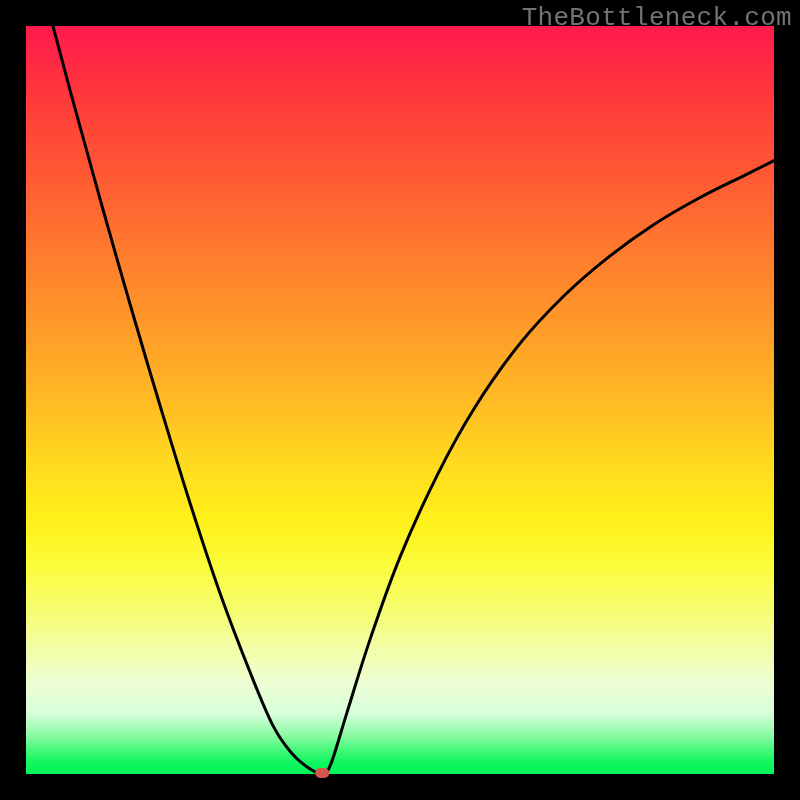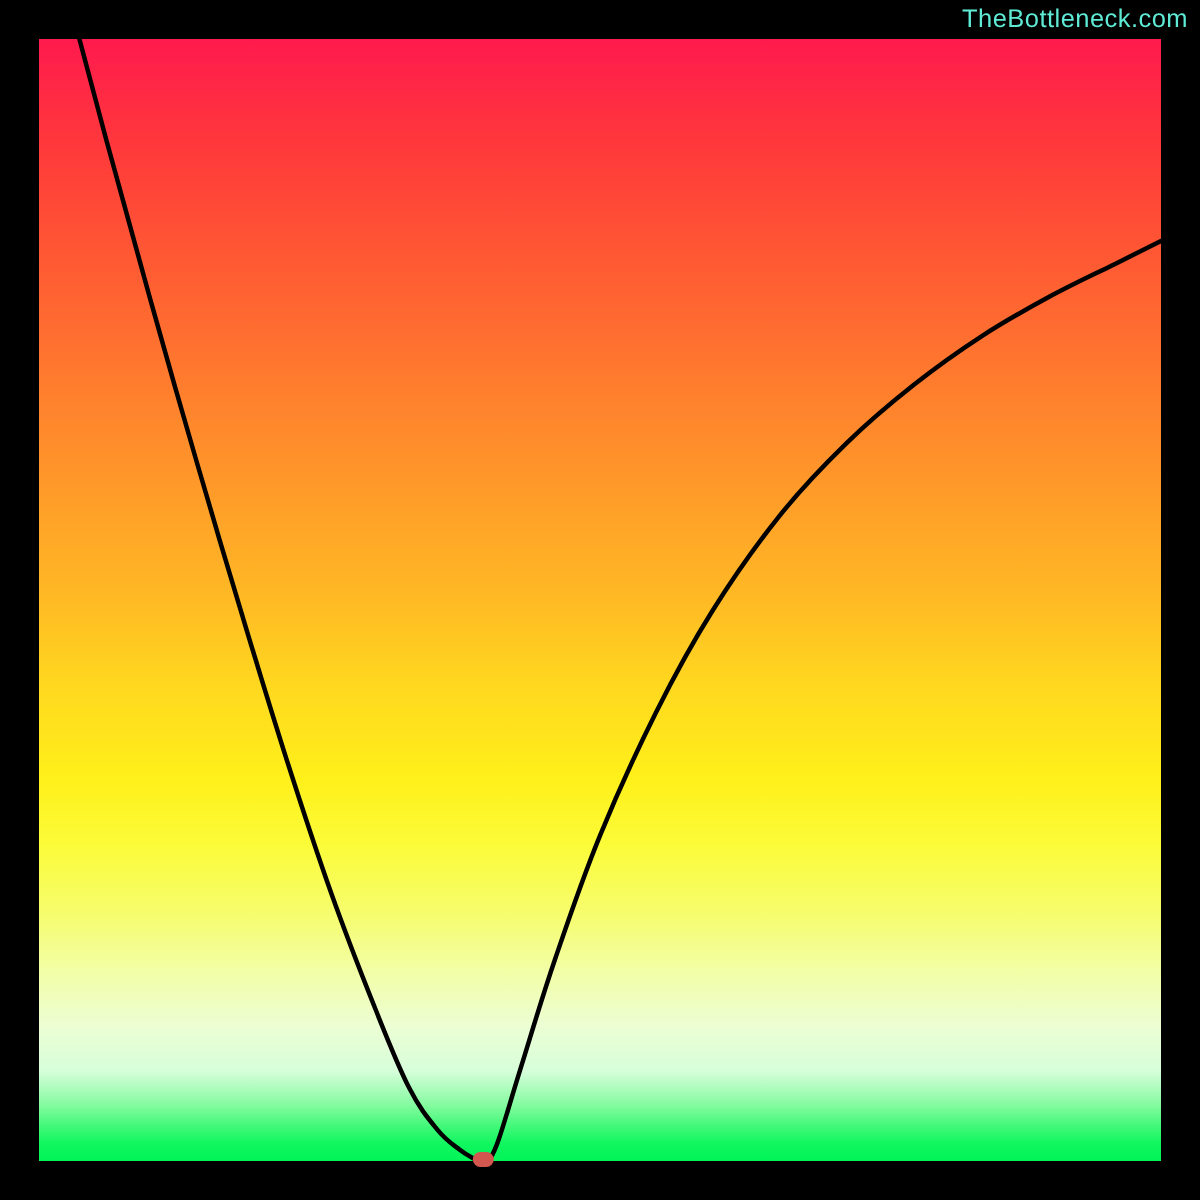--- a/index.html
+++ b/index.html
@@ -41,24 +41,25 @@
       #d6feda 92%,
       #85fba0 95%,
       #3ef877 97%,
       #10f65f 98.5%,
       #00f558 100%);
   }
   .watermark {
     position: absolute;
     top: 3px;
     right: 8px;
-    color: #5eead4;
-    font-size: 17px;
+    color: #737373;
+    font-size: 26px;
     font-weight: 400;
     letter-spacing: 0.3px;
+    font-family: Liberation Mono, monospace;
   }
   svg.overlay {
     position: absolute;
     top: 0;
     left: 0;
     width: 800px;
     height: 800px;
     pointer-events: none;
   }
 </style>

